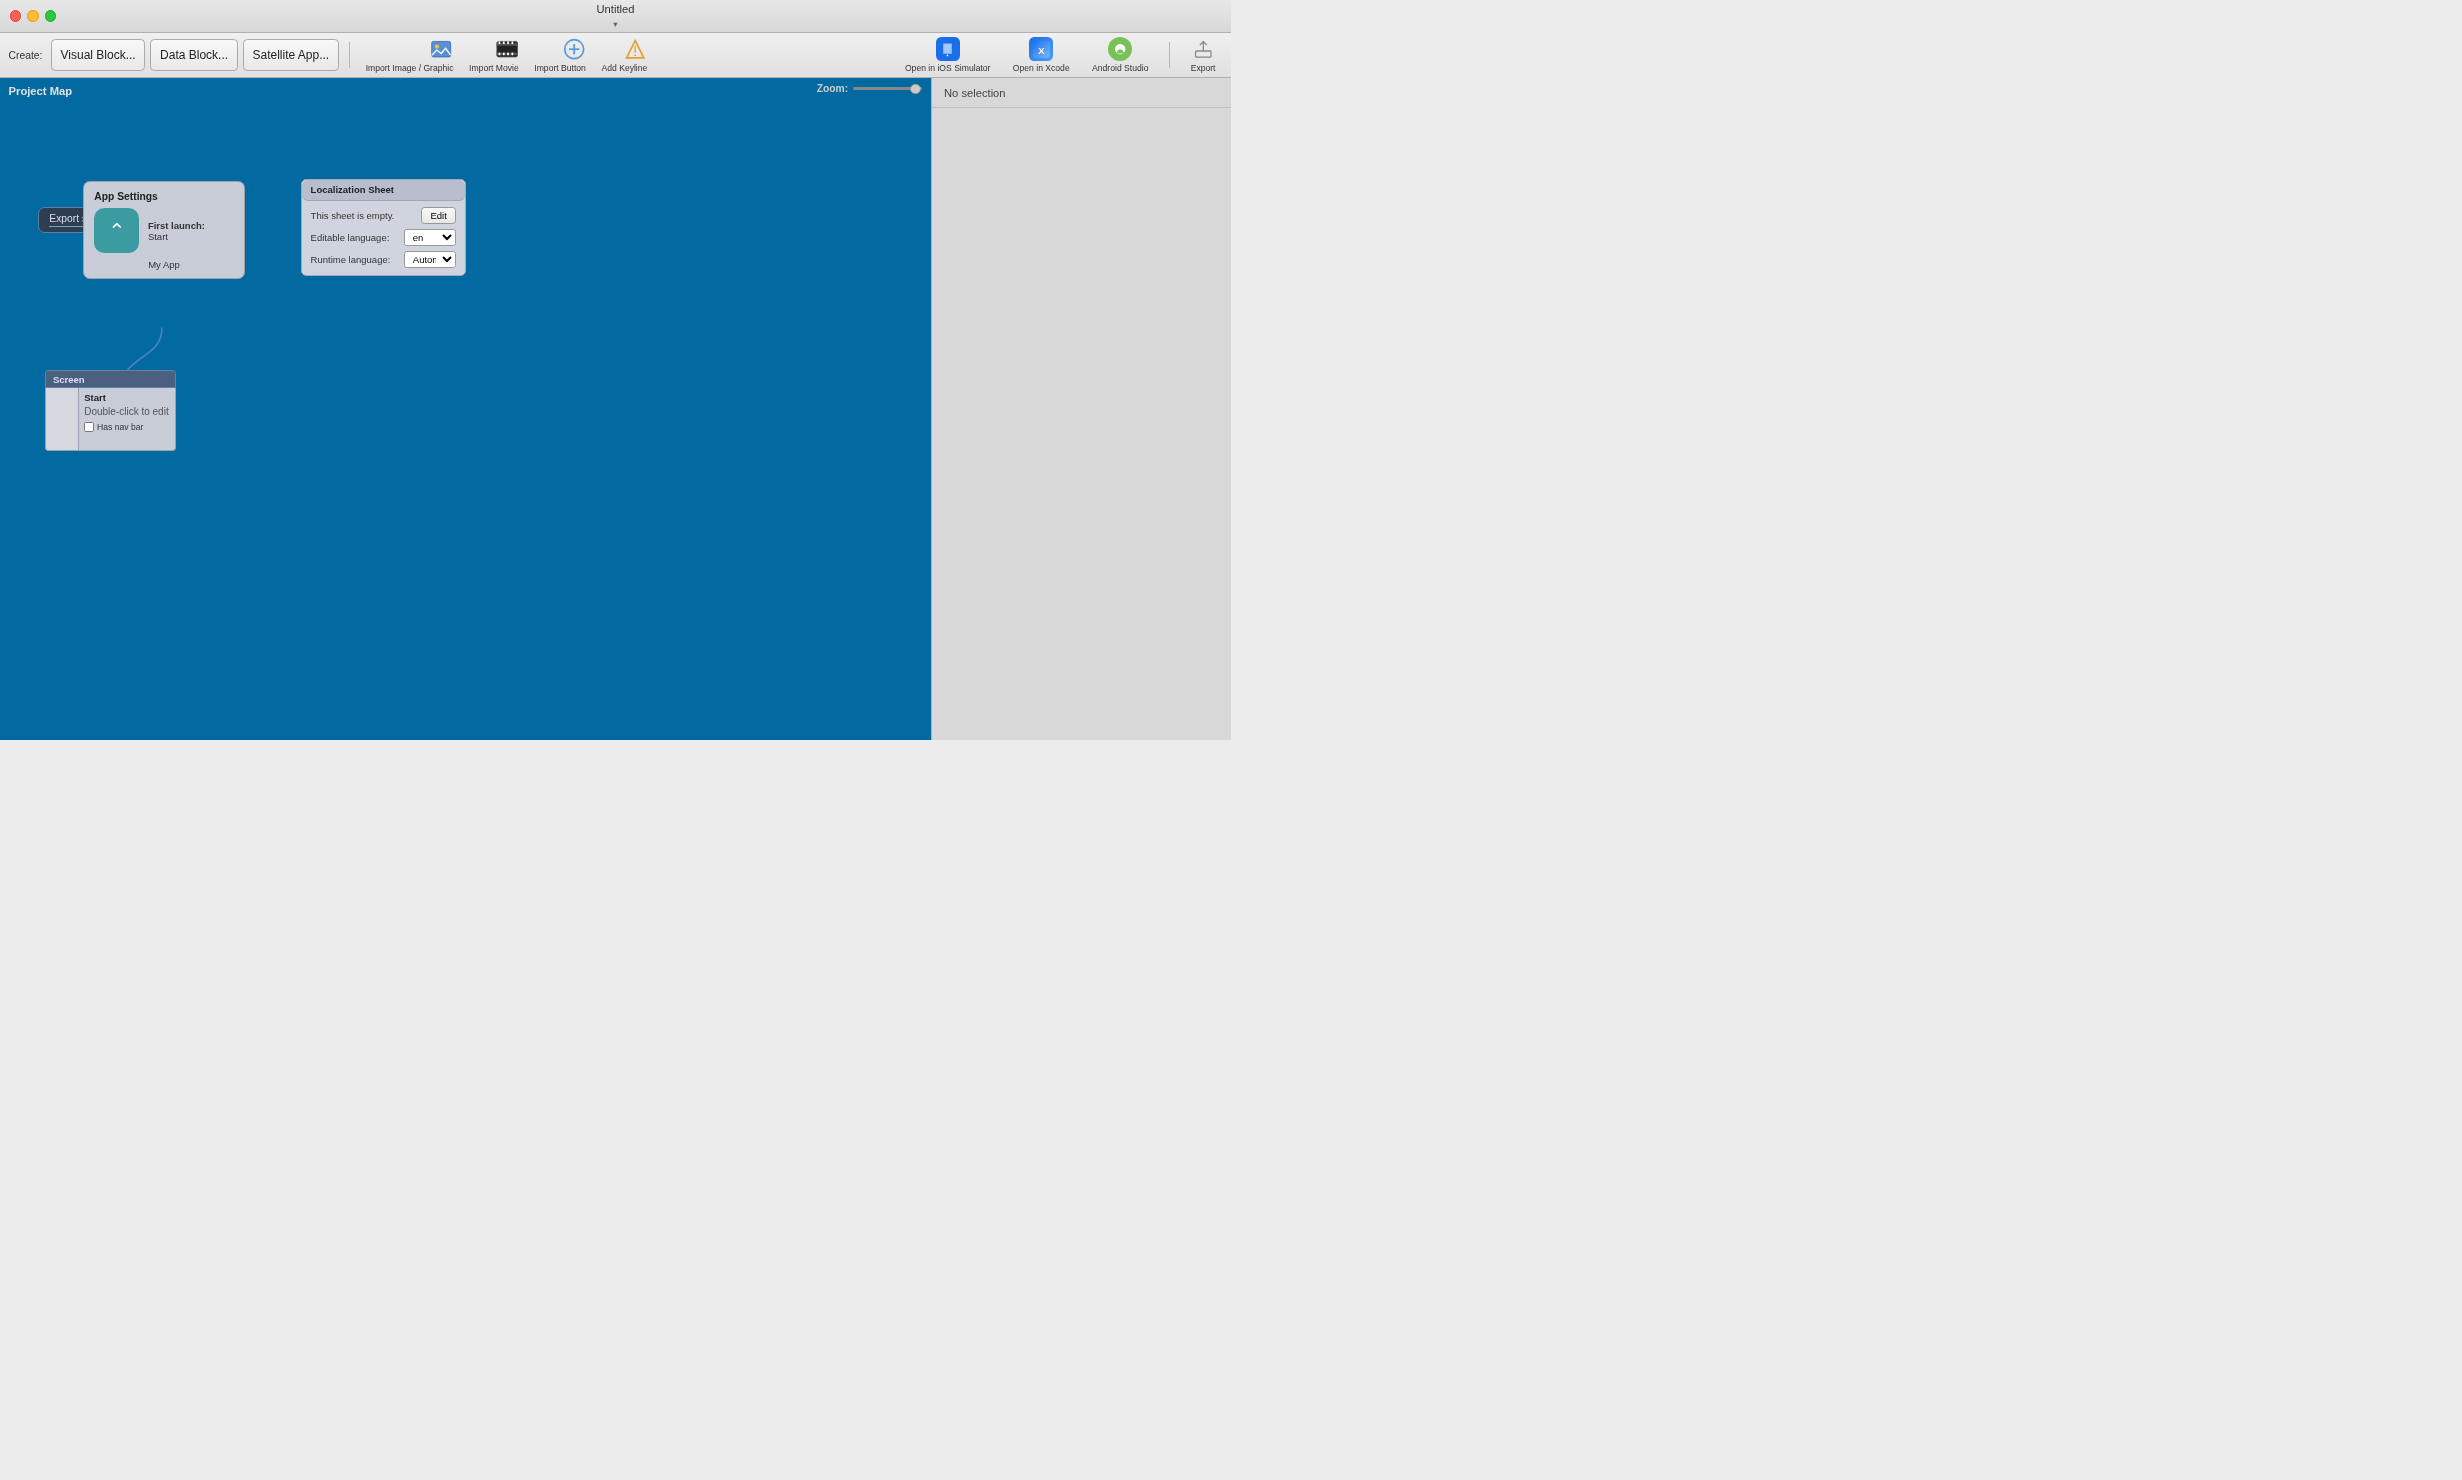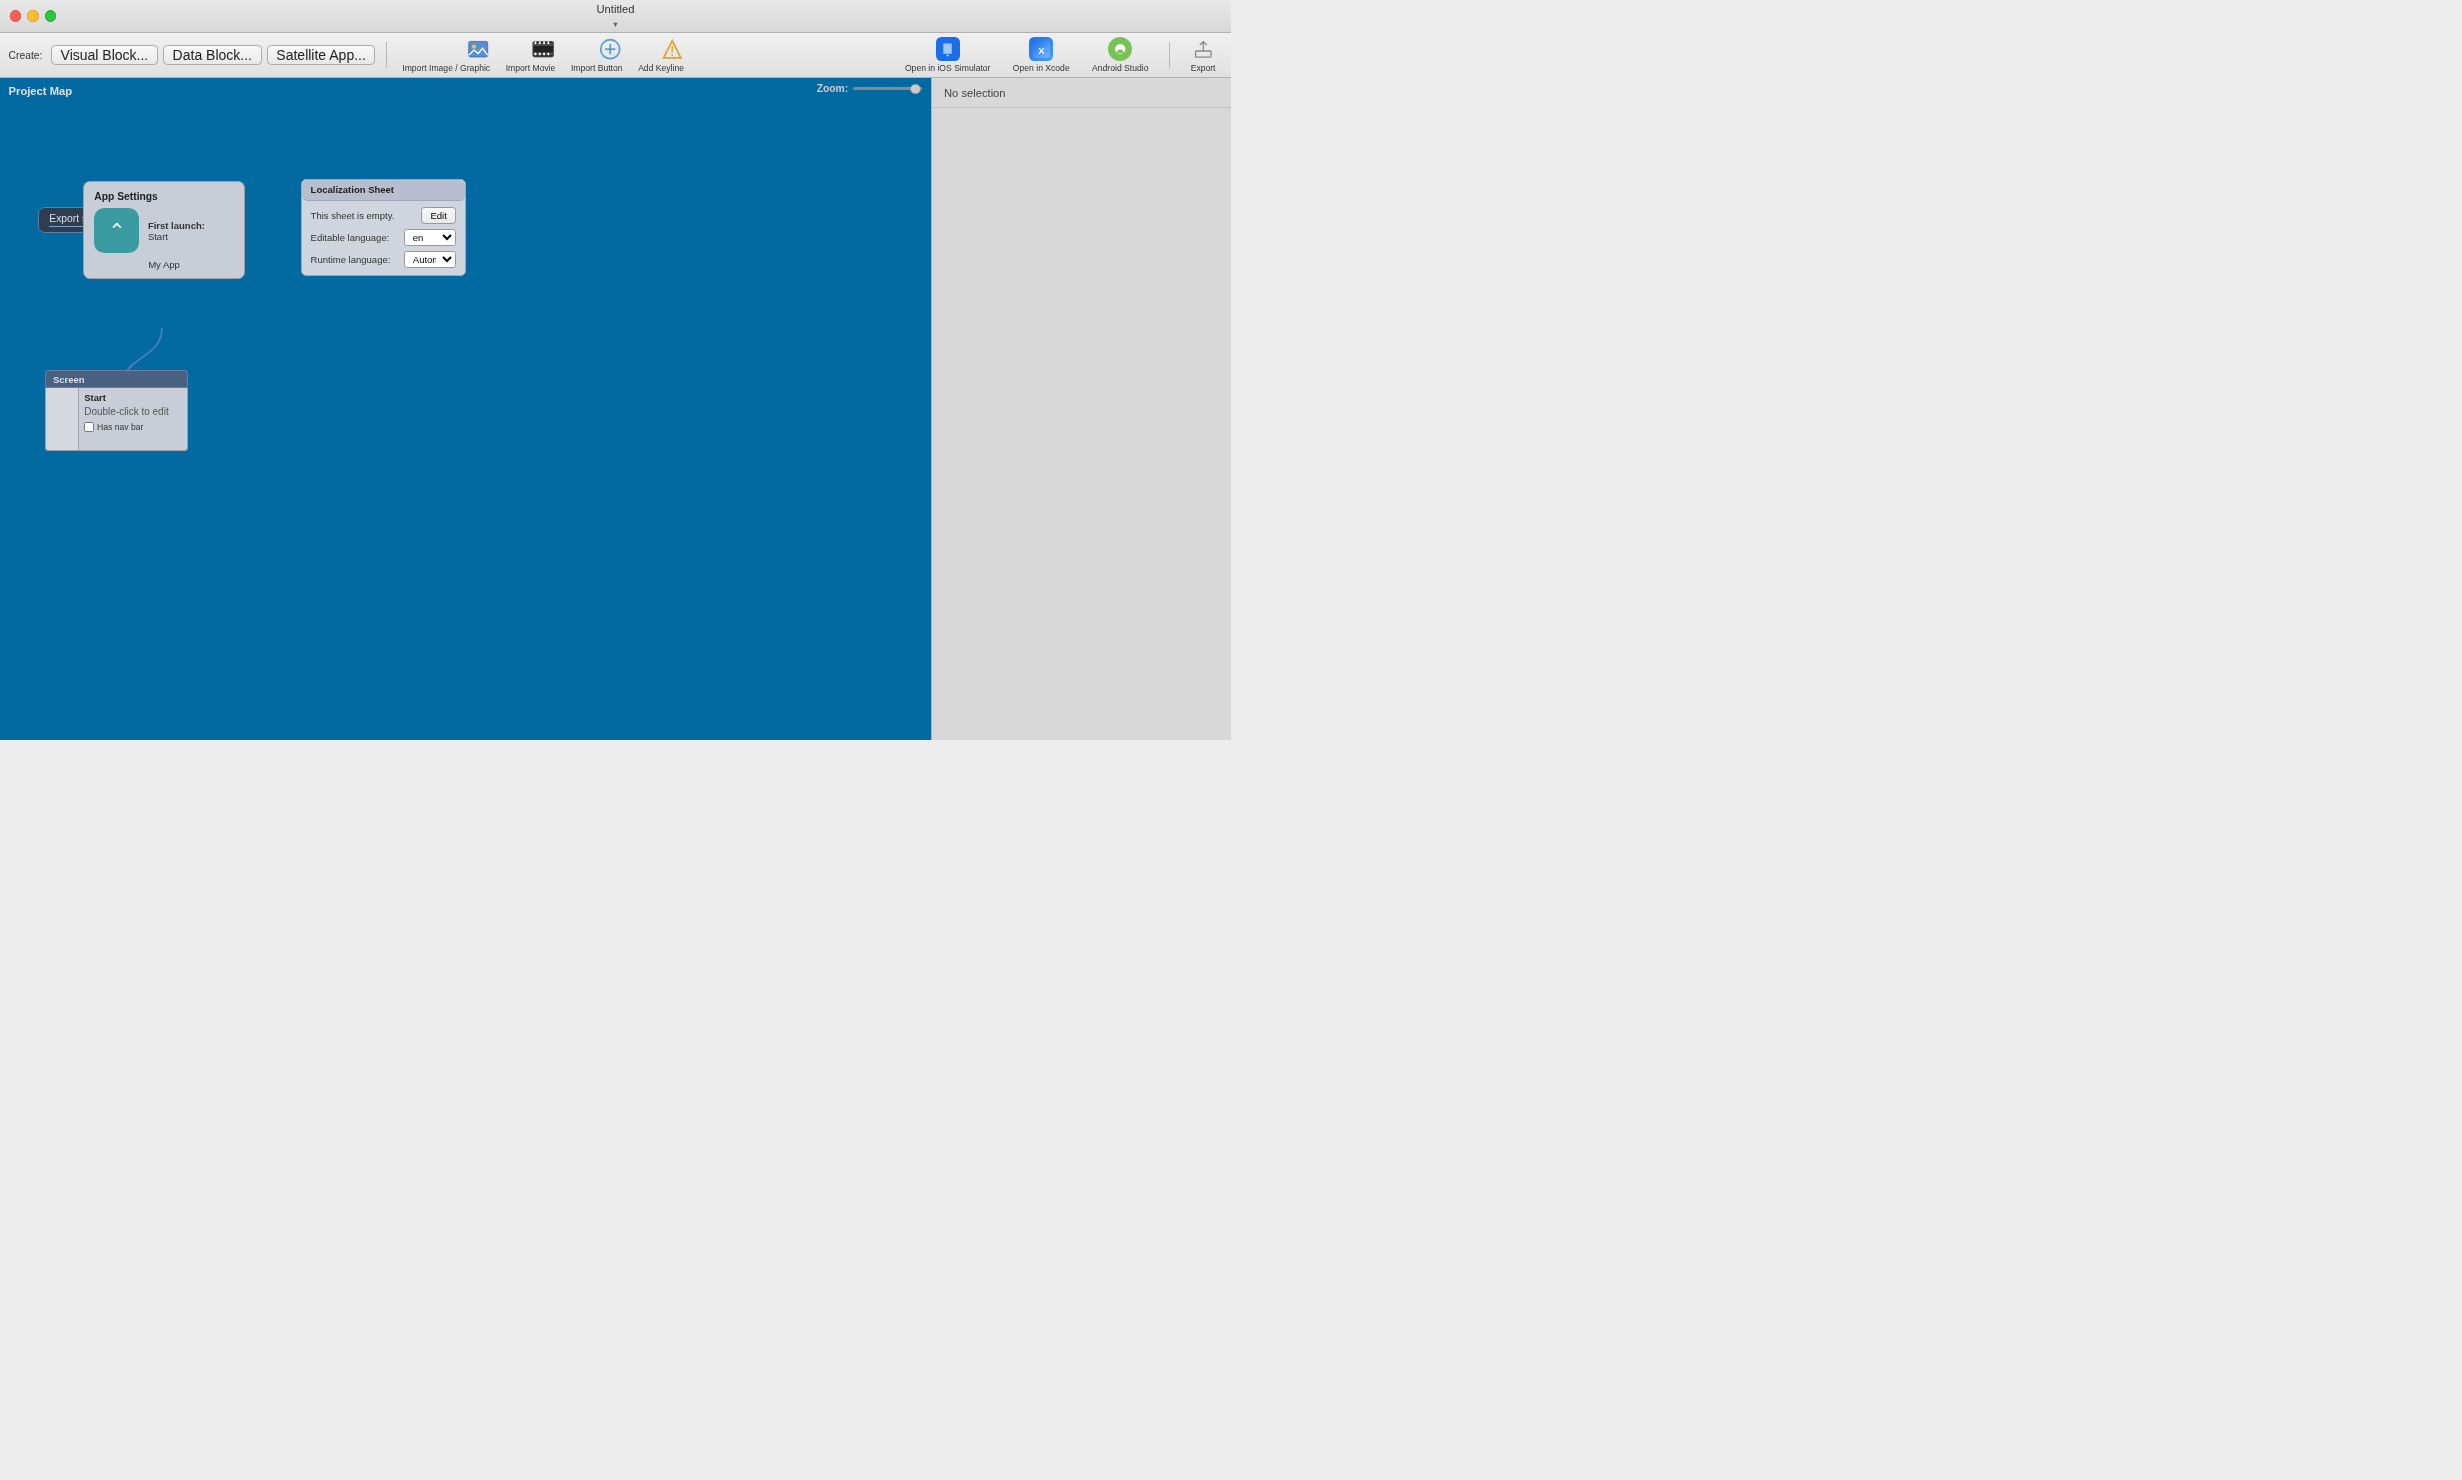--- a/index.html
+++ b/index.html
@@ -62,26 +62,26 @@
       padding: 0 8.6px;
       gap: 5.2px;
     }
     .toolbar-create-label {
       font-size: 10.3px;
       color: #333;
       margin-right: 3.4px;
       font-weight: 500;
     }
     .toolbar-btn {
-      height: 20px;
+      height: 32px;
       padding: 0 8.6px;
       border-radius: 4.3px;
       border: 0.9px solid #aaa;
       background: linear-gradient(to bottom, #f8f8f8, #e8e8e8);
-      font-size: 14px;
+      font-size: 12px;
       cursor: pointer;
       color: #222;
     }
 
     .toolbar-separator {
       width: 0.9px;
       height: 26px;
       background: #b8b8b8;
       margin: 0 5.2px;
     }
@@ -264,21 +264,21 @@
       color: #333;
       text-align: center;
       margin-top: 5.2px;
     }
 
     
     .screen-node {
       position: absolute;
       top: 292px;
       left: 45px;
-      width: 143px;
+      width: 131px;
       z-index: 5;
     }
     .screen-node-header {
       background: #4a6080;
       border: 0.9px solid #6a80a0;
       border-radius: 3.4px 3.4px 0 0;
       padding: 2.6px 6.9px;
       font-size: 9.5px;
       color: #dde;
       font-weight: 600;

